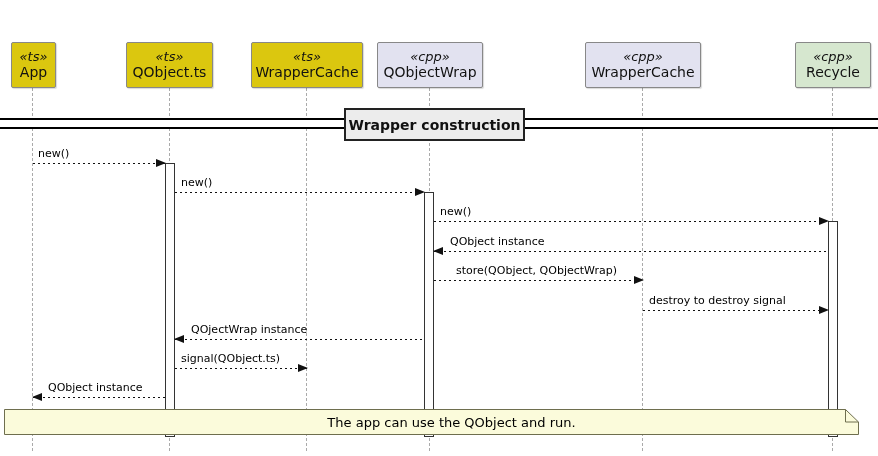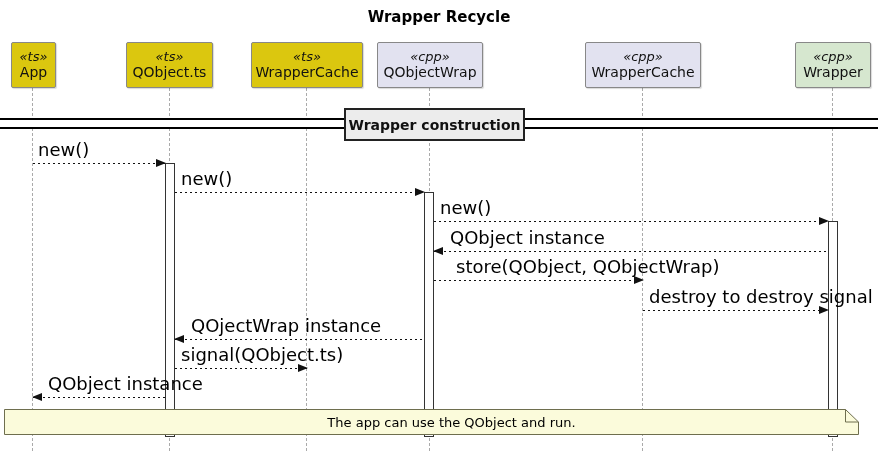--- a/index.html
+++ b/index.html
@@ -43,39 +43,38 @@
     position:absolute;width:10px;background:#FEFEFE;
     border:1px solid #333;box-sizing:border-box;z-index:4;
   }
   .msg{position:absolute;height:0;z-index:5;}
   .msg-line{
     position:absolute;left:0;right:0;top:0;height:1px;
     background-image:repeating-linear-gradient(90deg,#111 0 2px,transparent 2px 5px);
   }
   .msg-label{
     position:absolute;bottom:3px;white-space:nowrap;
-    font-size:18px;color:#000;
+    font-size:11px;color:#000;
   }
   .head{position:absolute;top:-4px;width:0;height:0;border-style:solid;}
   .head-right{right:-1px;border-width:4px 0 4px 10px;border-color:transparent transparent transparent #111;}
   .head-left{left:-1px;border-width:4px 10px 4px 0;border-color:transparent #111 transparent transparent;}
   .note{position:absolute;left:4px;top:409px;width:855px;height:26px;z-index:6;}
   .note svg{position:absolute;left:0;top:0;}
   .note-text{
     position:absolute;left:0;top:0;width:855px;height:26px;
     display:flex;align-items:center;justify-content:center;
     font-size:13px;color:#000;margin-left:20px;
   }
 </style>
 </head>
 <body>
 
 <div class="canvas">
 
-  <div class="title">Wrapper Recycle</div>
 
   <div class="lifeline" style="left:32px"></div>
   <div class="lifeline" style="left:169px"></div>
   <div class="lifeline" style="left:306px"></div>
   <div class="lifeline" style="left:429px"></div>
   <div class="lifeline" style="left:642px"></div>
   <div class="lifeline" style="left:832px"></div>
 
   <div class="pbox" style="left: 11px; width: 45px; background: rgb(219, 199, 15); border-color: rgb(136, 136, 136);">
     <div class="stereo">«ts»</div>
@@ -92,21 +91,21 @@
   <div class="pbox" style="left: 377px; width: 106px; background: rgb(226, 226, 240); border-color: rgb(136, 136, 136);">
     <div class="stereo">«cpp»</div>
     <div class="pname">QObjectWrap</div>
   </div>
   <div class="pbox" style="left: 585px; width: 116px; background: rgb(226, 226, 240); border-color: rgb(136, 136, 136);">
     <div class="stereo">«cpp»</div>
     <div class="pname">WrapperCache</div>
   </div>
   <div class="pbox" style="left: 795px; width: 76px; background: rgb(214, 231, 207); border-color: rgb(136, 136, 136);">
     <div class="stereo">«cpp»</div>
-    <div class="pname">Wrapper</div>
+    <div class="pname">Recycle</div>
   </div>
 
   <div class="divider-lines"></div>
   <div class="divider-box" style="background: rgb(236, 236, 236);">
     <span>Wrapper construction</span>
   </div>
 
   <div class="activation" style="left:165px;top:163px;height:274px"></div>
   <div class="activation" style="left:424px;top:192px;height:245px"></div>
   <div class="activation" style="left:828px;top:221px;height:216px"></div>

